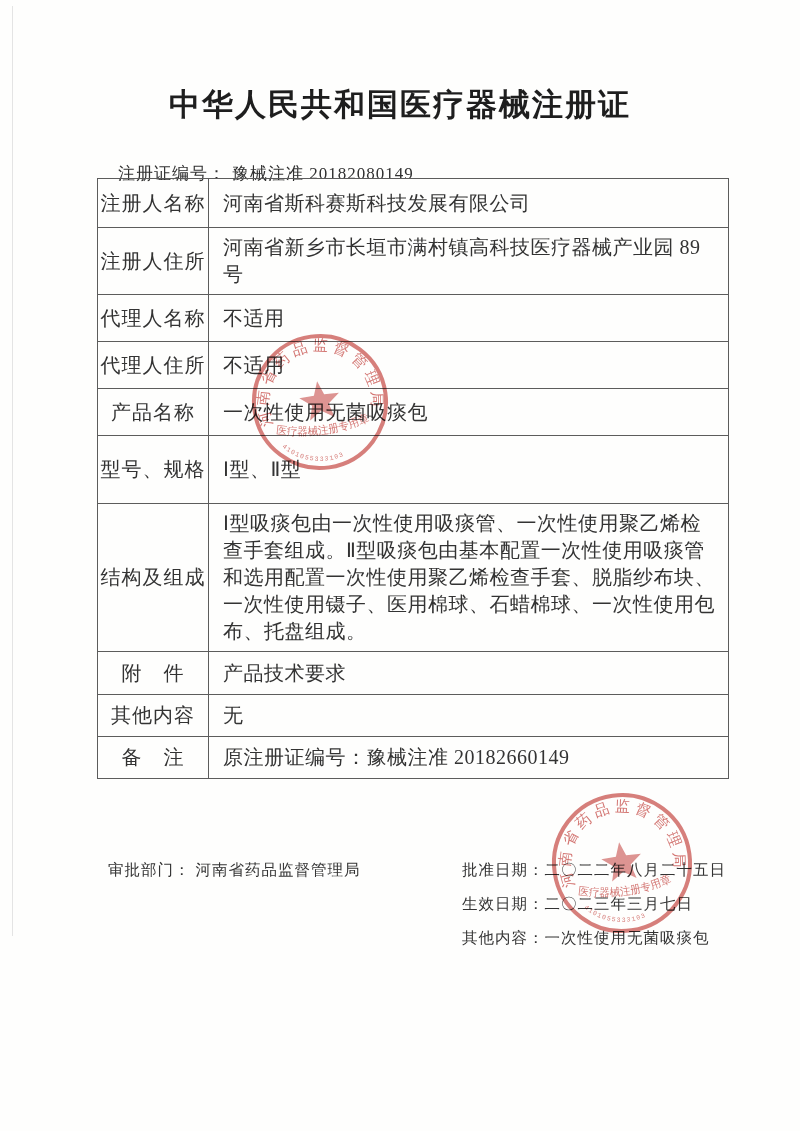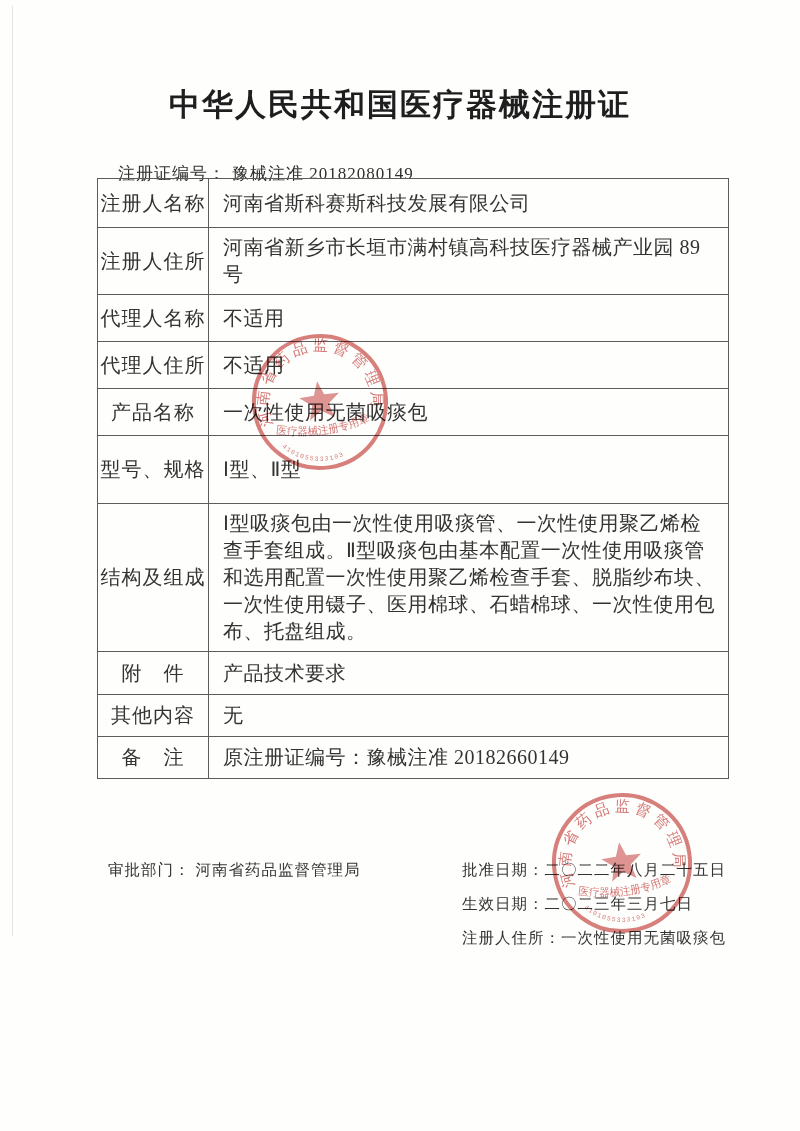--- a/index.html
+++ b/index.html
@@ -155,21 +155,21 @@
   </div>
 
   <div class="footer-dates">
     <div class="date-line">
       <span>批准日期：</span><span>二〇二二年八月二十五日</span>
     </div>
     <div class="date-line">
       <span>生效日期：</span><span>二〇二三年三月七日</span>
     </div>
     <div class="date-line">
-      <span>注册人住所：</span><span>一次性使用无菌吸痰包</span>
+      <span>其他内容：</span><span>一次性使用无菌吸痰包</span>
     </div>
   </div>
 
   <svg class="stamp stamp-a" width="150" height="150" viewBox="0 0 150 150">
     <g transform="rotate(-8 75 75)" fill="#c9534f" stroke="none">
       <circle cx="75" cy="75" r="66" fill="none" stroke="#c9534f" stroke-width="4" opacity="0.85"></circle>
       <path id="ringA" d="M 26.1,92.8 A 52,52 0 1 1 123.9,92.8" fill="none"></path>
       <path id="arcA" d="M 27,100 Q 75,114 123,100" fill="none"></path>
       <path id="numA" d="M 29.8,112.9 A 59,59 0 0 0 120.2,112.9" fill="none"></path>
       <polygon transform="translate(75,75)" opacity="0.7" points="0,-21 5.17,-7.12 19.97,-6.49 8.37,2.72 12.34,16.99 0,8.8 -12.34,16.99 -8.37,2.72 -19.97,-6.49 -5.17,-7.12"></polygon>

